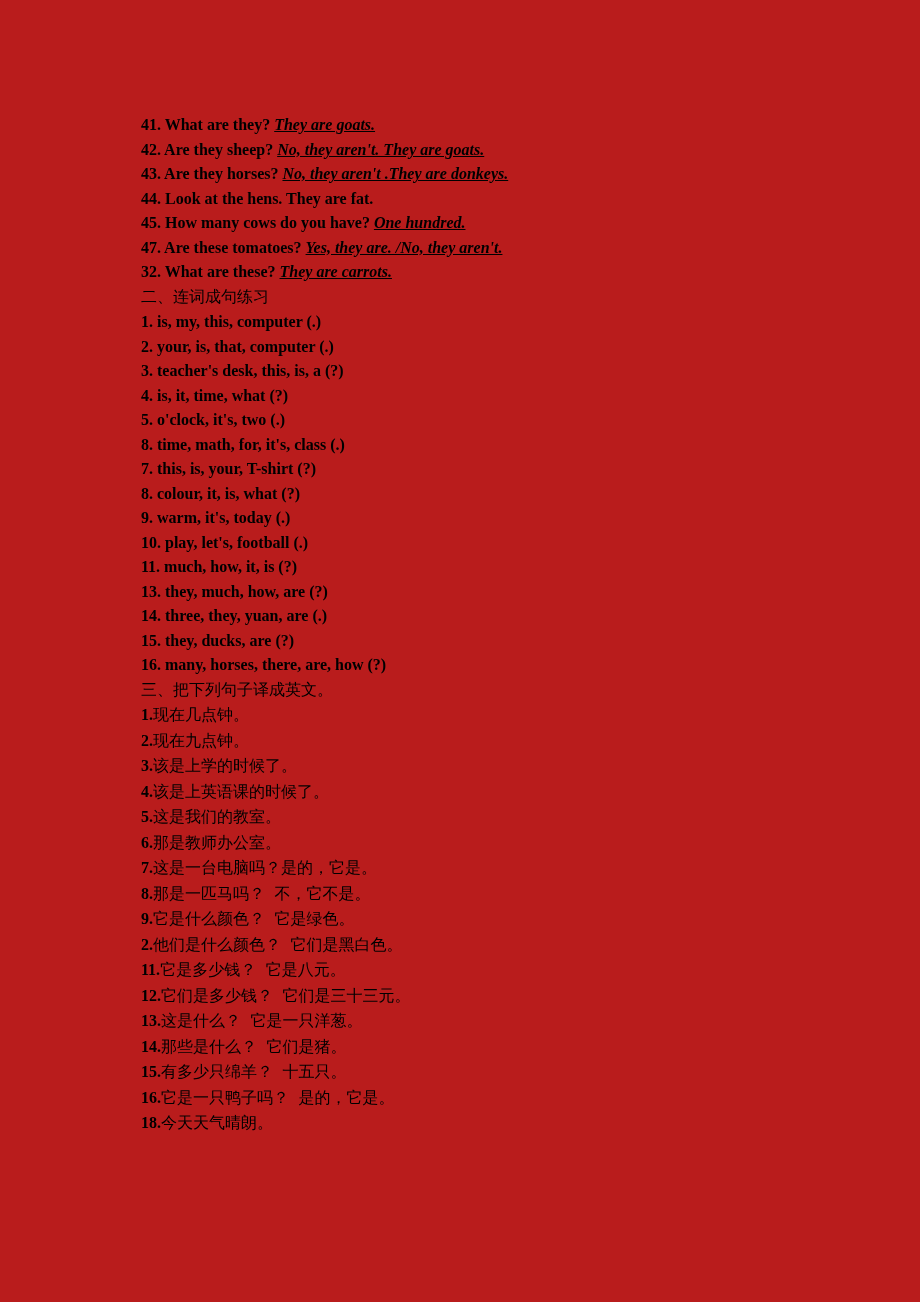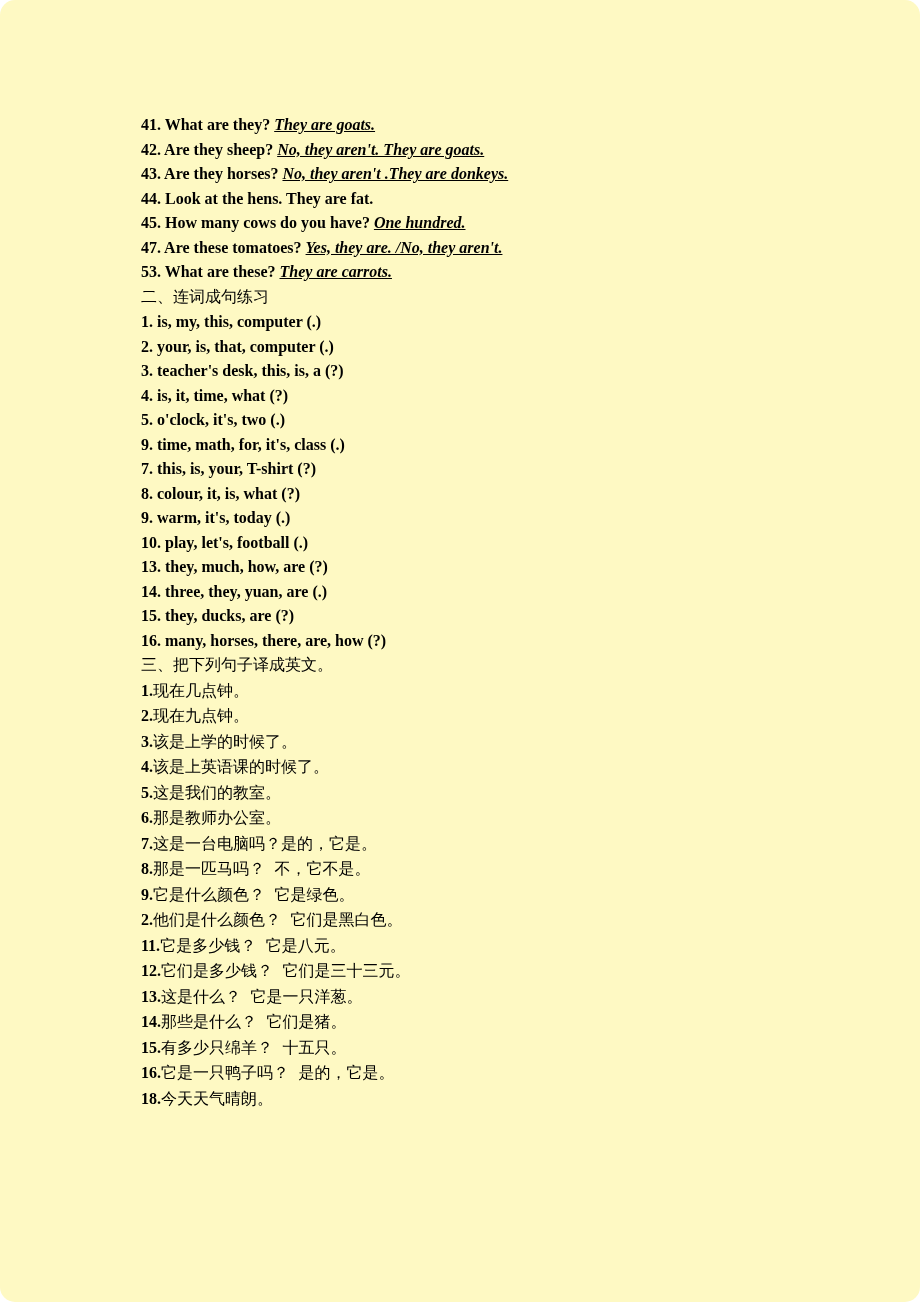--- a/index.html
+++ b/index.html
@@ -7,26 +7,25 @@
     padding: 0;
     background: #ffffff;
     font-family: "Times New Roman", serif;
     font-size: 16px;
     color: #000000;
   }
   .page {
     width: 920px;
     height: 1302px;
     position: relative;
-    background: #fef9c3;
+    background: #b91c1c;
     box-sizing: border-box;
     padding-top: 113px;
     padding-left: 141px;
     padding-right: 120px;
-    border-radius: 15px;
   }
   .line {
     line-height: 24.5px;
     white-space: nowrap;
   }
   .bold {
     font-weight: bold;
   }
   .ital {
     font-style: italic;
@@ -42,32 +41,33 @@
 <body>
 
 <div class="page">
   <div id="content">
       <div class="line"><span class="bold">41. What are they?</span><span class="">        </span><span class="bold ital underline">They are goats.   </span></div>
       <div class="line"><span class="bold">42. Are they sheep?</span><span class="">      </span><span class="bold ital underline">No, they aren't. They are goats. </span></div>
       <div class="line"><span class="bold">43. Are they horses?</span><span class="">    </span><span class="bold ital underline">No, they aren't .They are donkeys. </span></div>
       <div class="line"><span class="bold">44. Look at the hens.      They are fat.</span></div>
       <div class="line"><span class="bold">45. How many cows do you have?</span><span class="">   </span><span class="bold ital underline">One hundred.</span></div>
       <div class="line"><span class="bold">47. Are these tomatoes?</span><span class="">        </span><span class="bold ital underline">Yes, they are. /No, they aren't. </span></div>
-      <div class="line"><span class="bold">53. What are these? </span><span class="bold ital underline">They are carrots.</span></div>
+      <div class="line"><span class="bold">32. What are these? </span><span class="bold ital underline">They are carrots.</span></div>
       <div class="line"><span class="cn">二、连词成句练习</span></div>
       <div class="line"><span class="bold">1. is, my, this, computer (.)</span></div>
       <div class="line"><span class="bold">2. your, is, that, computer (.)</span></div>
       <div class="line"><span class="bold">3. teacher's desk, this, is, a (?)</span></div>
       <div class="line"><span class="bold">4. is, it, time, what (?)</span></div>
       <div class="line"><span class="bold">5. o'clock, it's, two (.)</span></div>
-      <div class="line"><span class="bold">9. time, math, for, it's, class (.)</span></div>
+      <div class="line"><span class="bold">8. time, math, for, it's, class (.)</span></div>
       <div class="line"><span class="bold">7. this, is, your, T-shirt (?)</span></div>
       <div class="line"><span class="bold">8. colour, it, is, what (?)</span></div>
       <div class="line"><span class="bold">9. warm, it's, today (.)</span></div>
       <div class="line"><span class="bold">10. play, let's, football (.)</span></div>
+      <div class="line"><span class="bold">11. much, how, it, is (?)</span></div>
       <div class="line"><span class="bold">13. they, much, how, are (?)</span></div>
       <div class="line"><span class="bold">14. three, they, yuan, are (.)</span></div>
       <div class="line"><span class="bold">15. they, ducks, are (?)</span></div>
       <div class="line"><span class="bold">16. many, horses, there, are, how (?)</span></div>
       <div class="line"><span class="cn">三、把下列句子译成英文。</span></div>
       <div class="line"><span class="bold">1.</span><span class="cn">现在几点钟。</span></div>
       <div class="line"><span class="bold">2.</span><span class="cn">现在九点钟。</span></div>
       <div class="line"><span class="bold">3.</span><span class="cn">该是上学的时候了。</span></div>
       <div class="line"><span class="bold">4.</span><span class="cn">该是上英语课的时候了。</span></div>
       <div class="line"><span class="bold">5.</span><span class="cn">这是我们的教室。</span></div>

